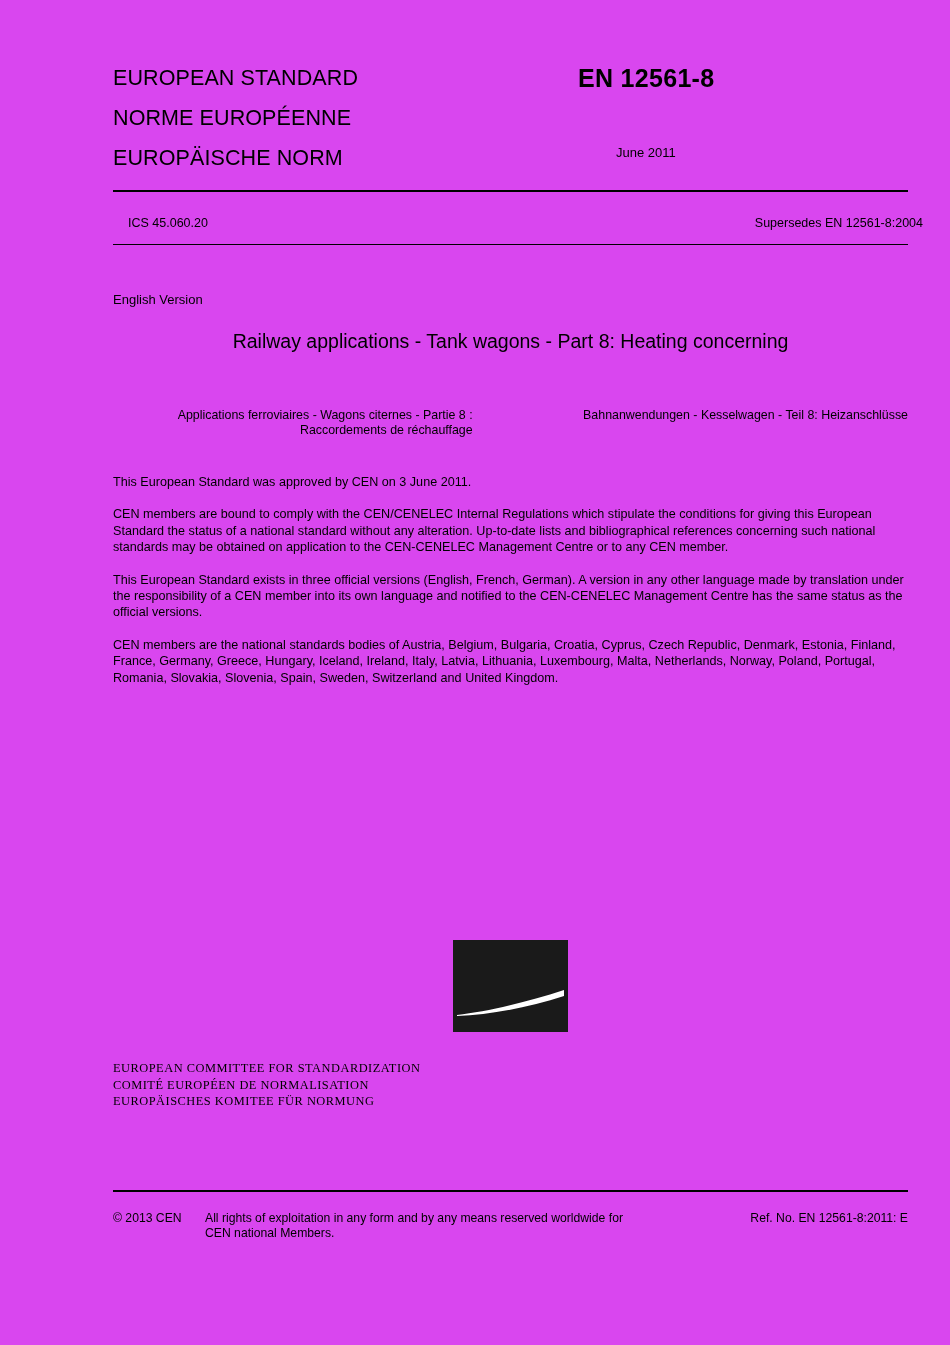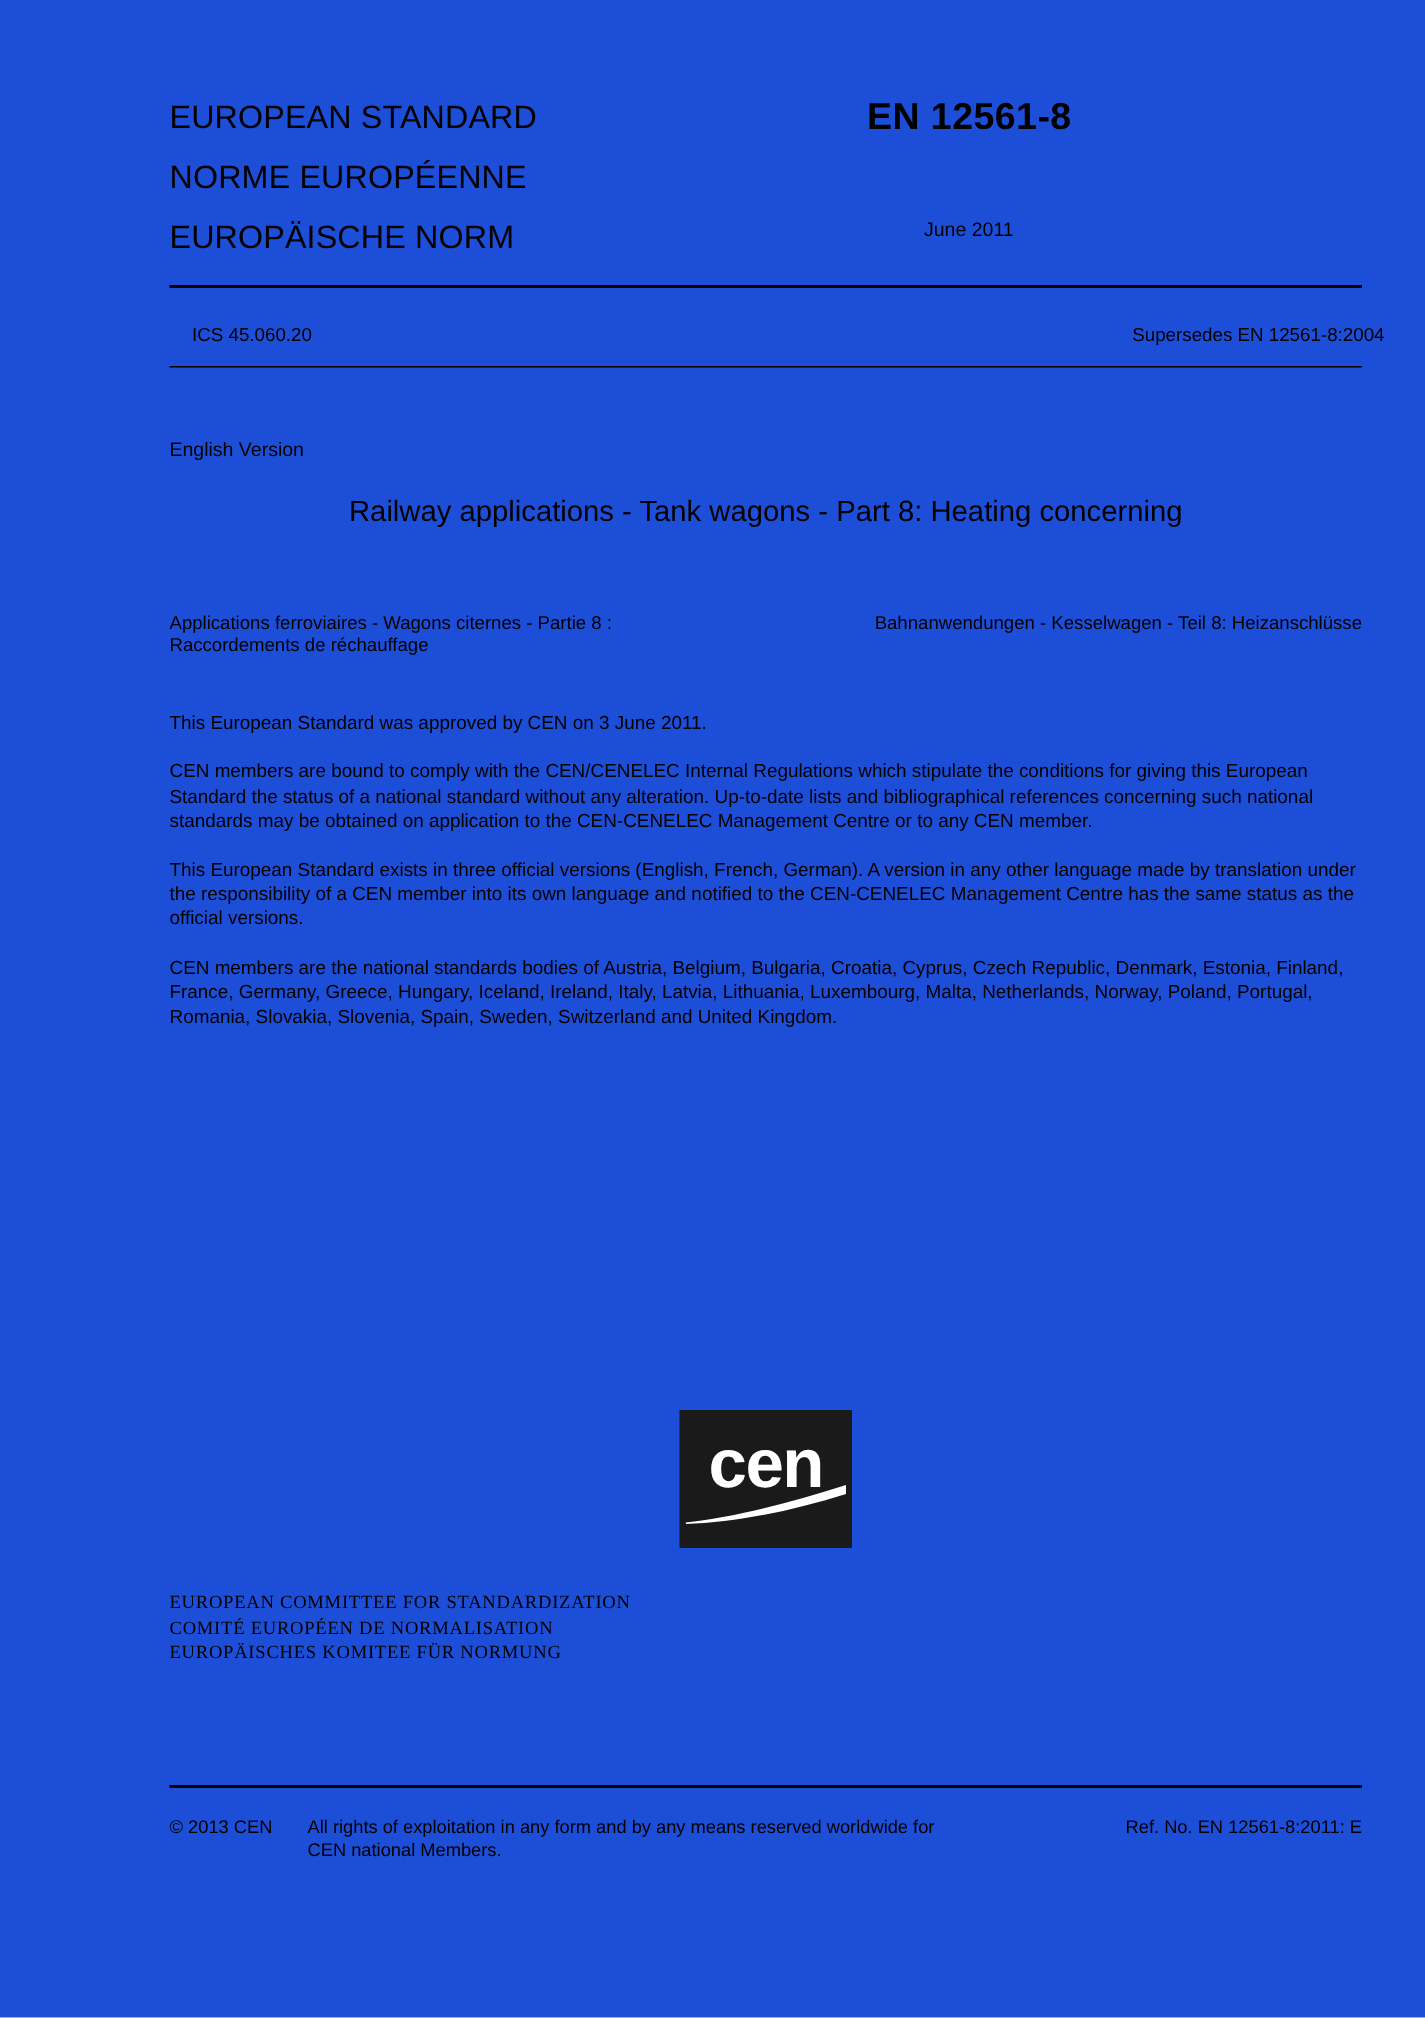--- a/index.html
+++ b/index.html
@@ -9,21 +9,21 @@
   }
   body {
     font-family: "Liberation Sans", sans-serif;
     color: #000000;
   }
   .page {
     position: relative;
     width: 950px;
     height: 1345px;
     margin: 0 auto;
-    background: #1d4ed8;
+    background: #d946ef;
     overflow: hidden;
   }
   .content {
     position: absolute;
     left: 113px;
     top: 0;
     width: 795px;
     height: 1345px;
   }
 
@@ -117,21 +117,21 @@
     position: absolute;
     top: 408px;
     left: 0;
     width: 795px;
     display: flex;
     font-size: 12.4px;
     line-height: 15px;
   }
   .alt-fr {
     width: 47%;
-    text-align: left;
+    text-align: right;
     padding-right: 14px;
     box-sizing: border-box;
   }
   .alt-de {
     width: 53%;
     text-align: right;
     box-sizing: border-box;
   }
 
   
@@ -284,21 +284,20 @@
 
     <div class="paras">
       <p>This European Standard was approved by CEN on 3 June 2011.</p>
       <p>CEN members are bound to comply with the CEN/CENELEC Internal Regulations which stipulate the conditions for giving this European Standard the status of a national standard without any alteration. Up-to-date lists and bibliographical references concerning such national standards may be obtained on application to the CEN-CENELEC Management Centre or to any CEN member.</p>
       <p>This European Standard exists in three official versions (English, French, German). A version in any other language made by translation under the responsibility of a CEN member into its own language and notified to the CEN-CENELEC Management Centre has the same status as the official versions.</p>
       <p>CEN members are the national standards bodies of Austria, Belgium, Bulgaria, Croatia, Cyprus, Czech Republic, Denmark, Estonia, Finland, France, Germany, Greece, Hungary, Iceland, Ireland, Italy, Latvia, Lithuania, Luxembourg, Malta, Netherlands, Norway, Poland, Portugal, Romania, Slovakia, Slovenia, Spain, Sweden, Switzerland and United Kingdom.</p>
     </div>
 
     <div class="logo-wrap">
       <div class="cen-logo">
-        <div class="cen-text">cen</div>
         <div class="swoosh">
           <svg width="107" height="26" viewBox="0 0 107 26">
             <path d="M0 25 C 30 22, 70 12, 107 0 L107 6 C 72 17, 34 25, 0 26 Z" fill="#ffffff"></path>
           </svg>
         </div>
       </div>
     </div>
 
     <div class="org-names">
       <div>EUROPEAN COMMITTEE FOR STANDARDIZATION</div>

